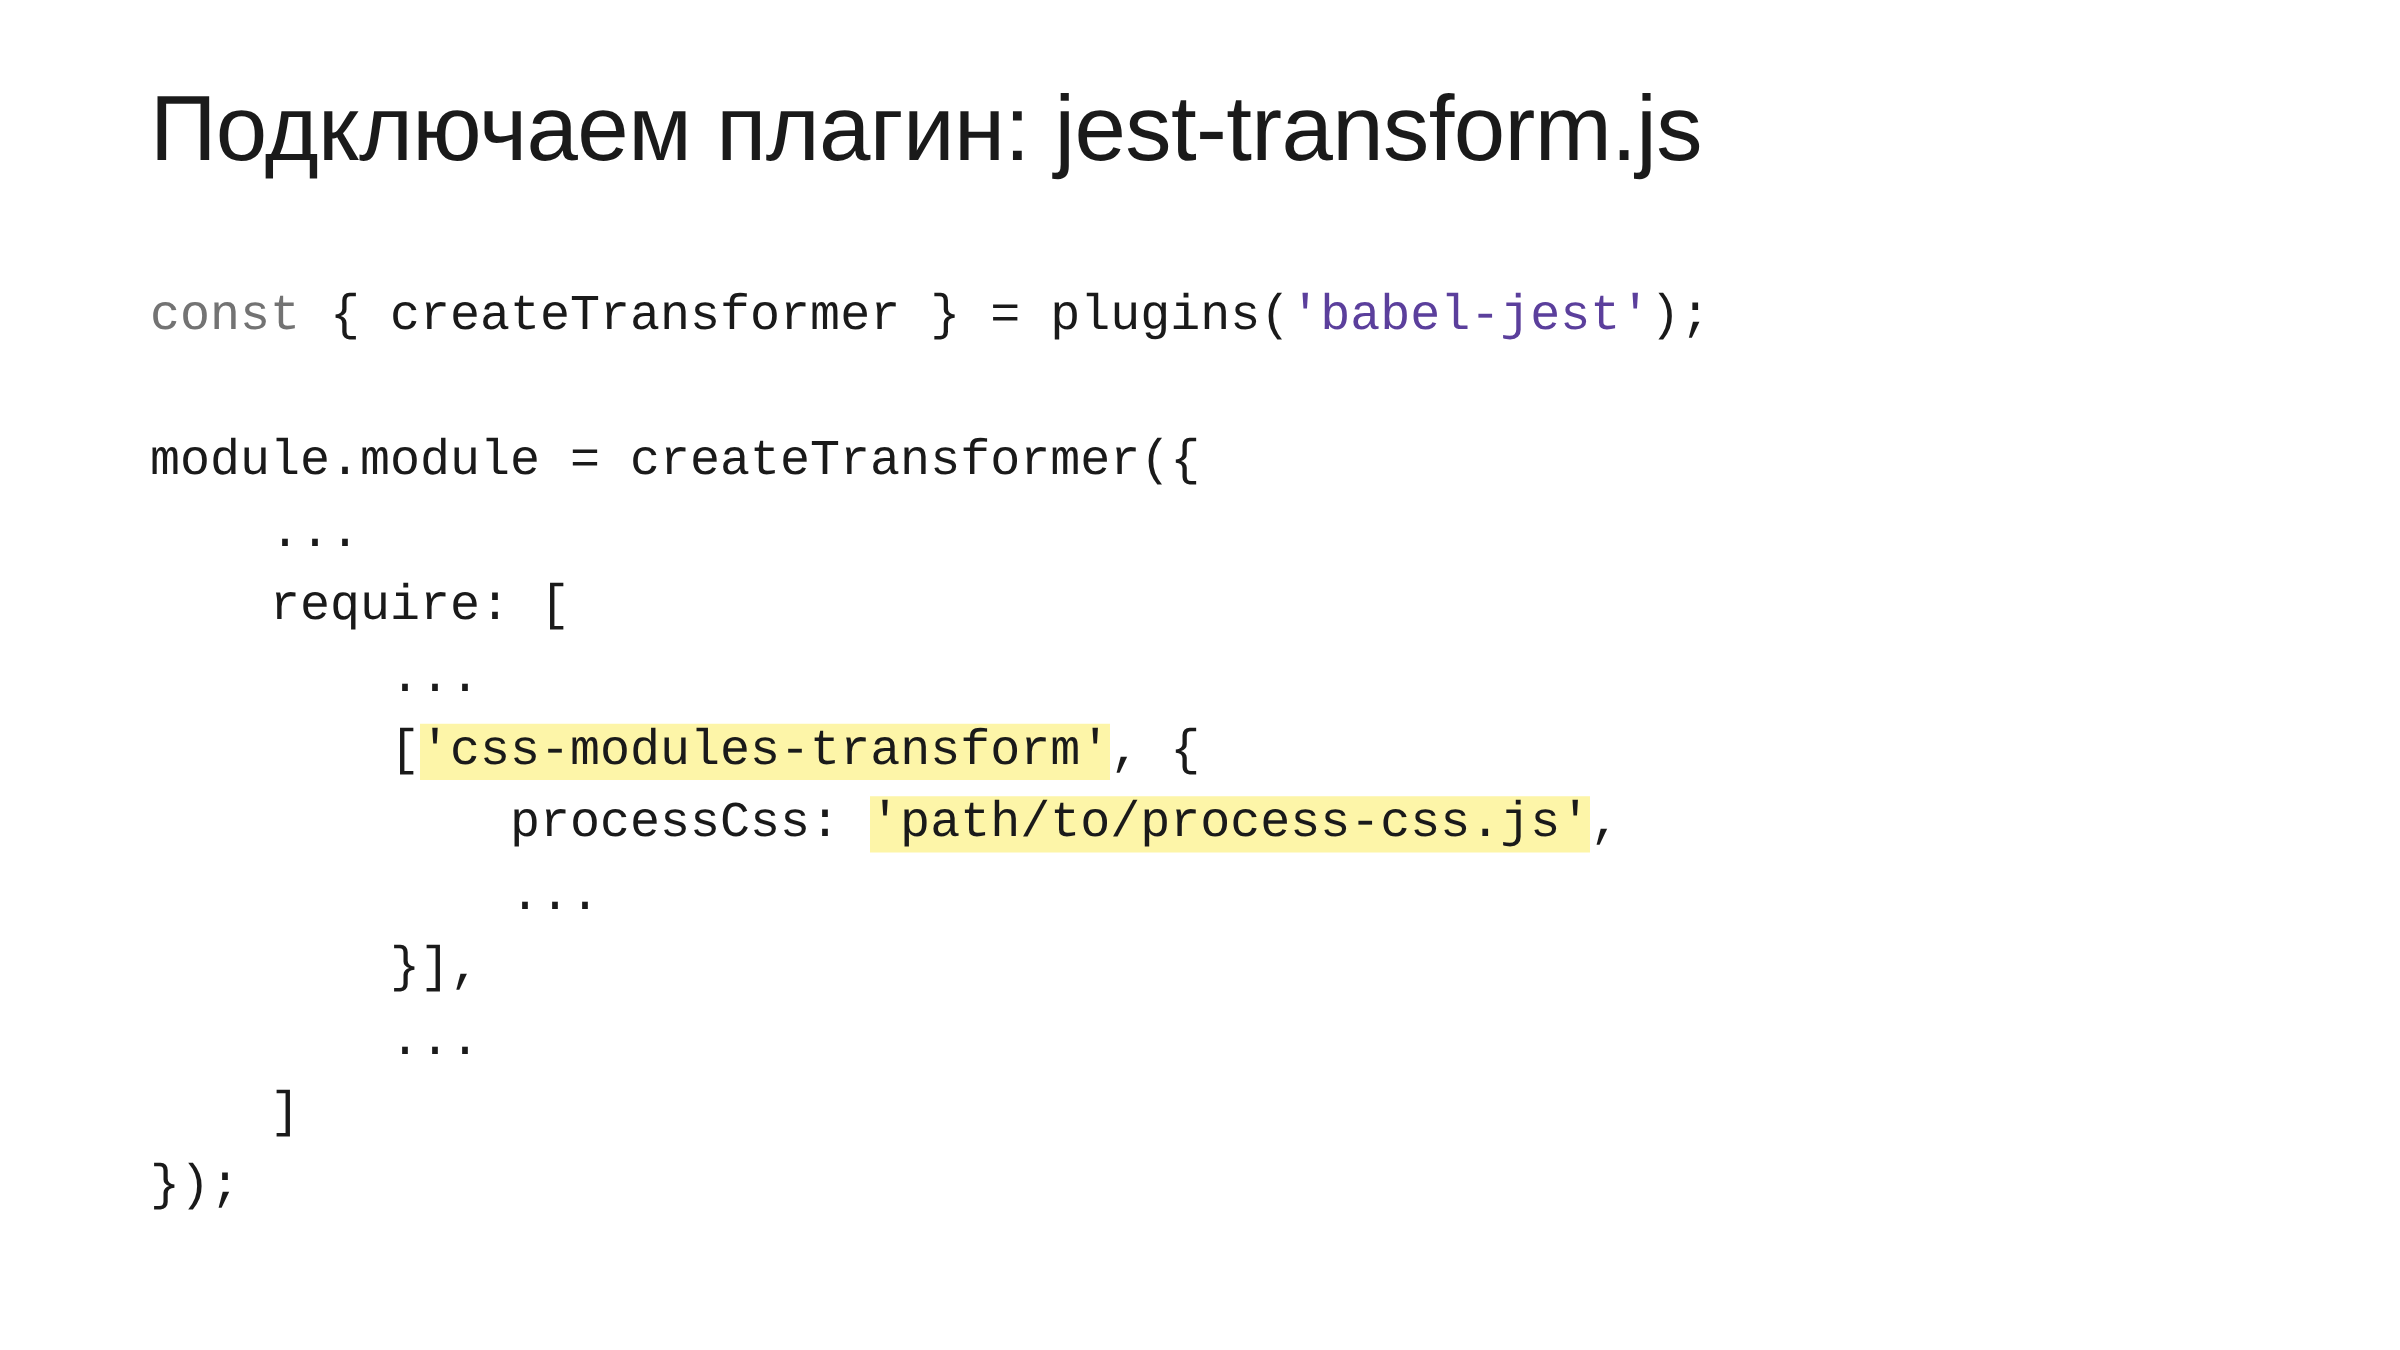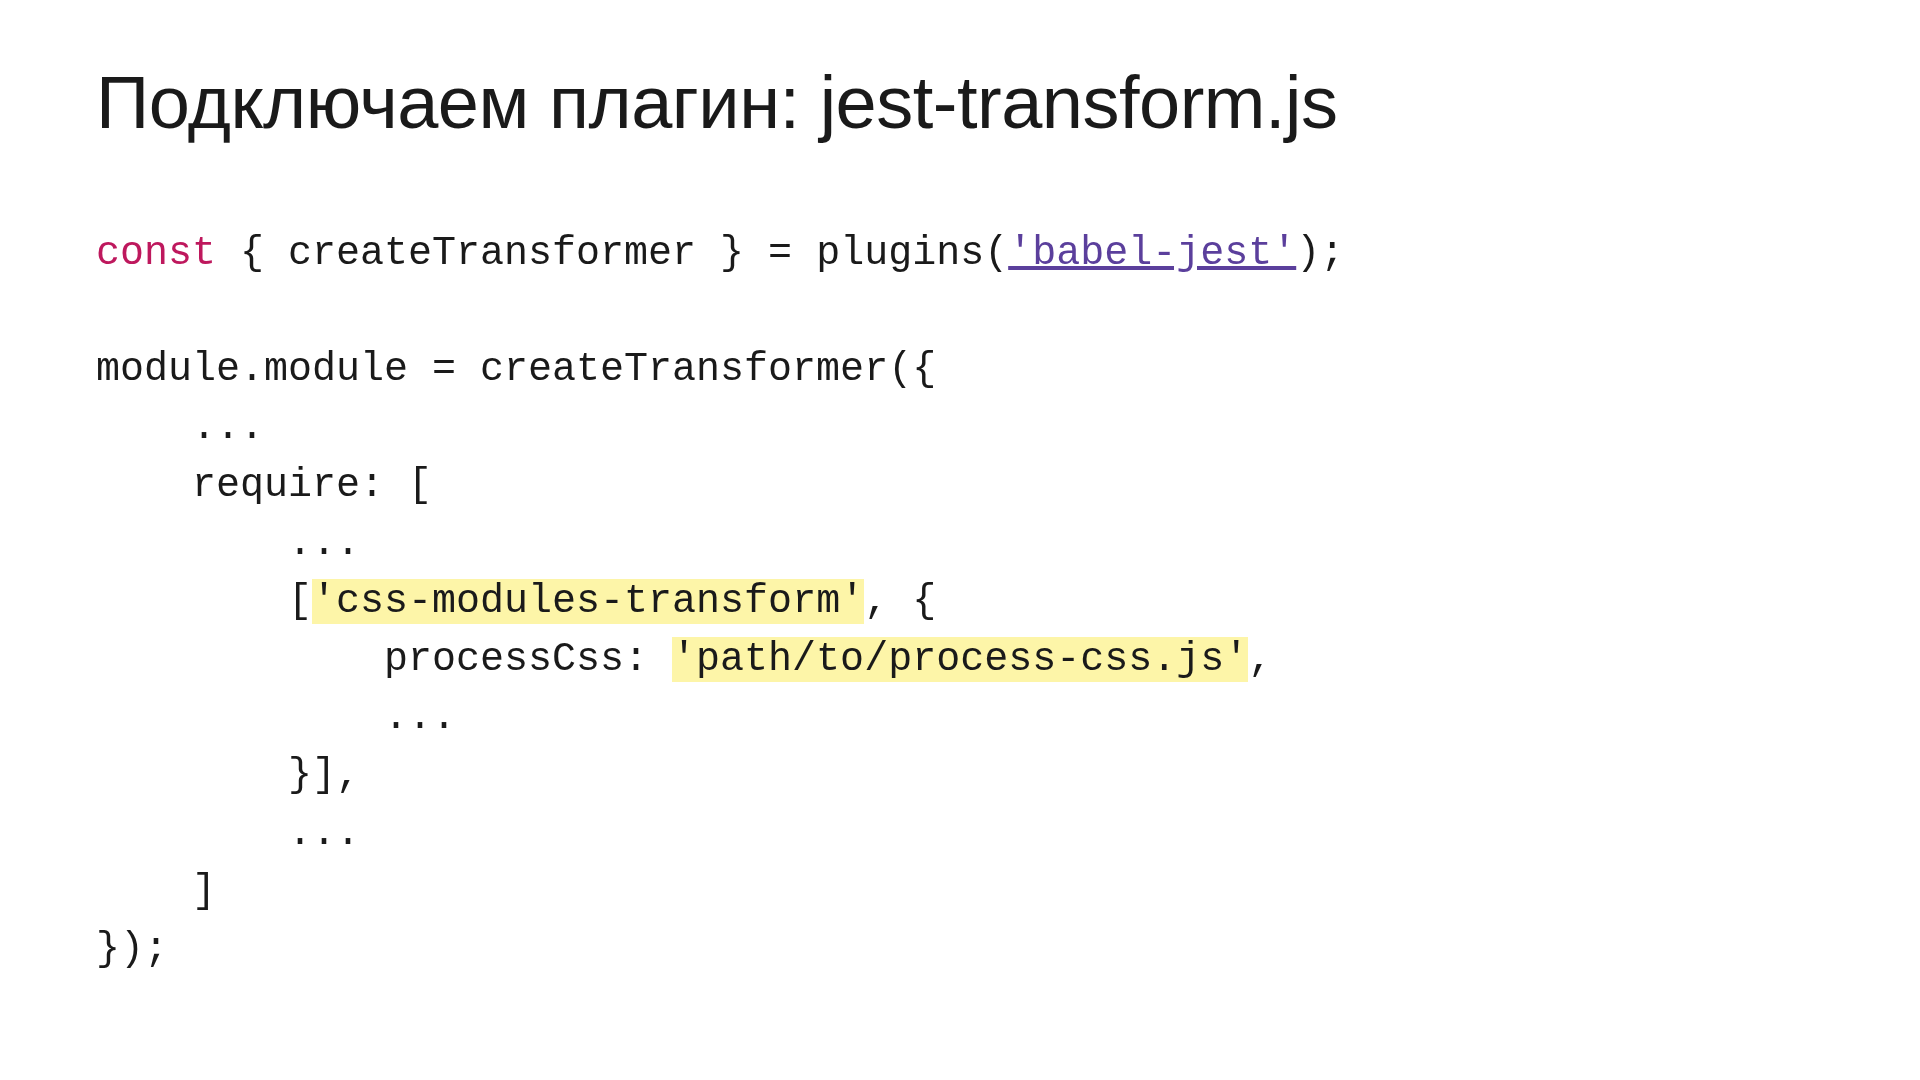--- a/index.html
+++ b/index.html
@@ -8,43 +8,42 @@
       box-sizing: border-box;
     }
     body {
       background: #ffffff;
       width: 1920px;
       height: 1080px;
       font-family: -apple-system, BlinkMacSystemFont, "Segoe UI", Helvetica, Arial, sans-serif;
       overflow: hidden;
     }
     .slide {
-      padding: 60px 96px;
+      padding: 60px 120px;
     }
     .title {
       font-size: 74px;
       font-weight: 400;
       color: #1a1a1a;
       margin-bottom: 80px;
       letter-spacing: -0.5px;
     }
     .code {
       font-family: "SF Mono", Menlo, Monaco, Consolas, "Courier New", monospace;
       font-size: 40px;
       line-height: 1.45;
       color: #1a1a1a;
       white-space: pre;
       font-weight: 400;
     }
     .kw {
-      color: #be185d;
+      color: #737373;
     }
     .str {
       color: #5b3f9c;
-      text-decoration: underline;
     }
     .hl {
       background-color: #fdf5a8;
       margin-top: 26px;
     }
   </style>
 </head>
 <body>
 
 <div class="slide">

